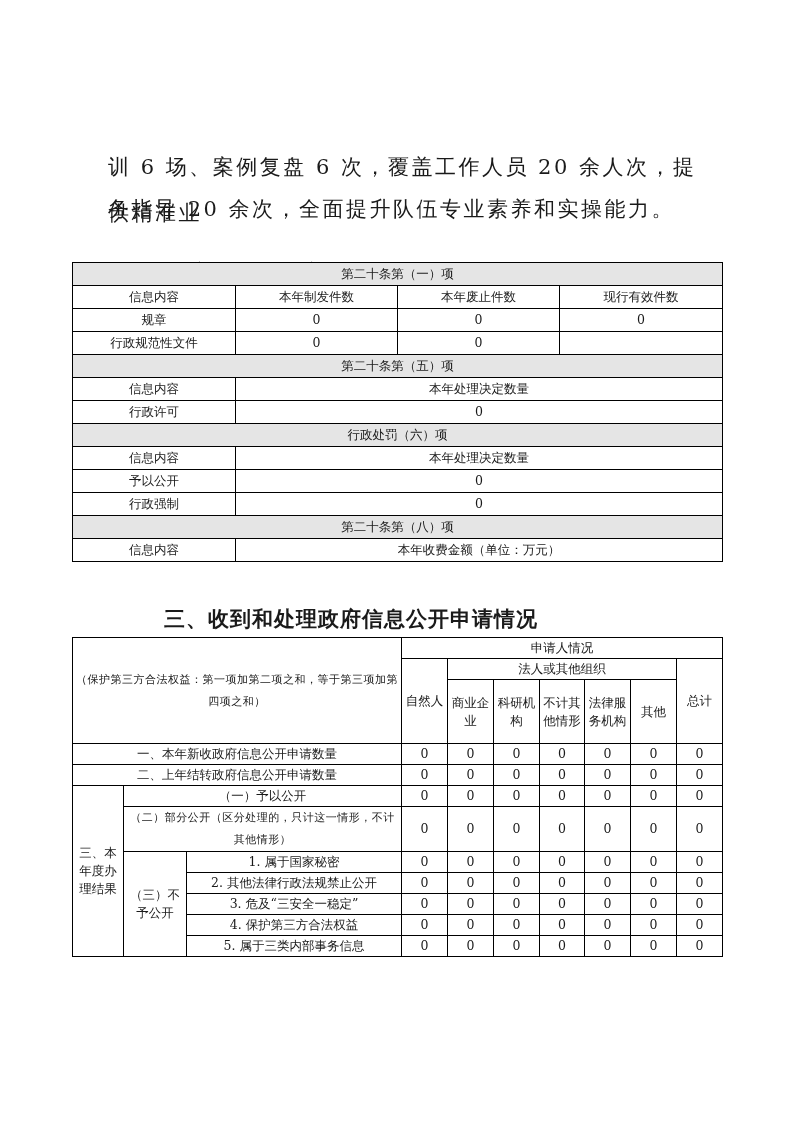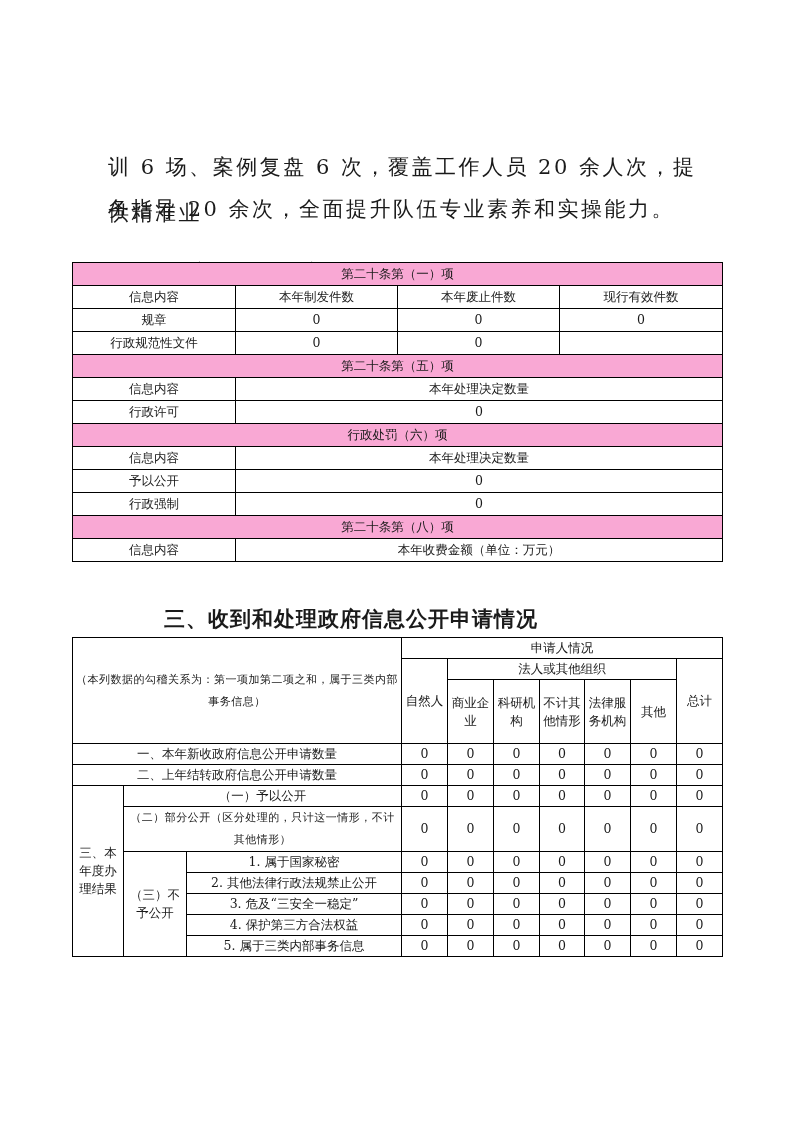--- a/index.html
+++ b/index.html
@@ -14,21 +14,21 @@
       font-size: 21px; font-weight: bold; letter-spacing: 1px; }
     .heading.h2 { left: 147px; top: 228px; margin-top: 31px; }
     .heading.h3 { left: 148px; top: 605px; margin-left: 16px; }
 
     table { border-collapse: collapse; position: absolute; table-layout: fixed; font-size: 12.5px; }
     td { border: 1px solid #000; padding: 0 2px; text-align: center; vertical-align: middle; line-height: 18px; }
     td.left { text-align: center; }
 
     #t1 { left: 72px; top: 262px; width: 650px; border: 1.5px solid #000; }
     #t1 td { height: 22px; }
-    #t1 tr.band td { background: #f9a8d4; }
+    #t1 tr.band td { background: #e5e5e5; }
 
     #t2 { left: 72px; top: 637px; width: 650px; border: 1.5px solid #000; }
     #t2 td { height: 20px; }
     #t2 .small { font-size: 11px; letter-spacing: 0.5px; line-height: 22px; }
     #t2 .tall { height: 40px; }
   </style>
 </head>
 <body>
 
 <div class="para p1">训 6 场、案例复盘 6 次，覆盖工作人员 20 余人次，提供精准业</div>
@@ -114,21 +114,21 @@
     <col style="width:46px">
       <col style="width:46px">
       <col style="width:46px">
       <col style="width:45px">
     <col style="width:46px">
       <col style="width:46px">
       <col style="width:46px">
   </colgroup>
   <tbody>
       <tr>
-    <td rowspan="3" colspan="3" class="left small">（本列数据的勾稽关系为：第一项加第二项之和，属于三类内部事务信息）</td>
+    <td rowspan="3" colspan="3" class="left small">（保护第三方合法权益：第一项加第二项之和，等于第三项加第四项之和）</td>
     <td colspan="7">申请人情况</td>
   </tr>
   <tr>
     <td rowspan="2">自然人</td>
     <td colspan="5">法人或其他组织</td>
     <td rowspan="2">总计</td>
   </tr>
   <tr style="height:64px">
     <td>商业企业</td>
     <td>科研机构</td>

